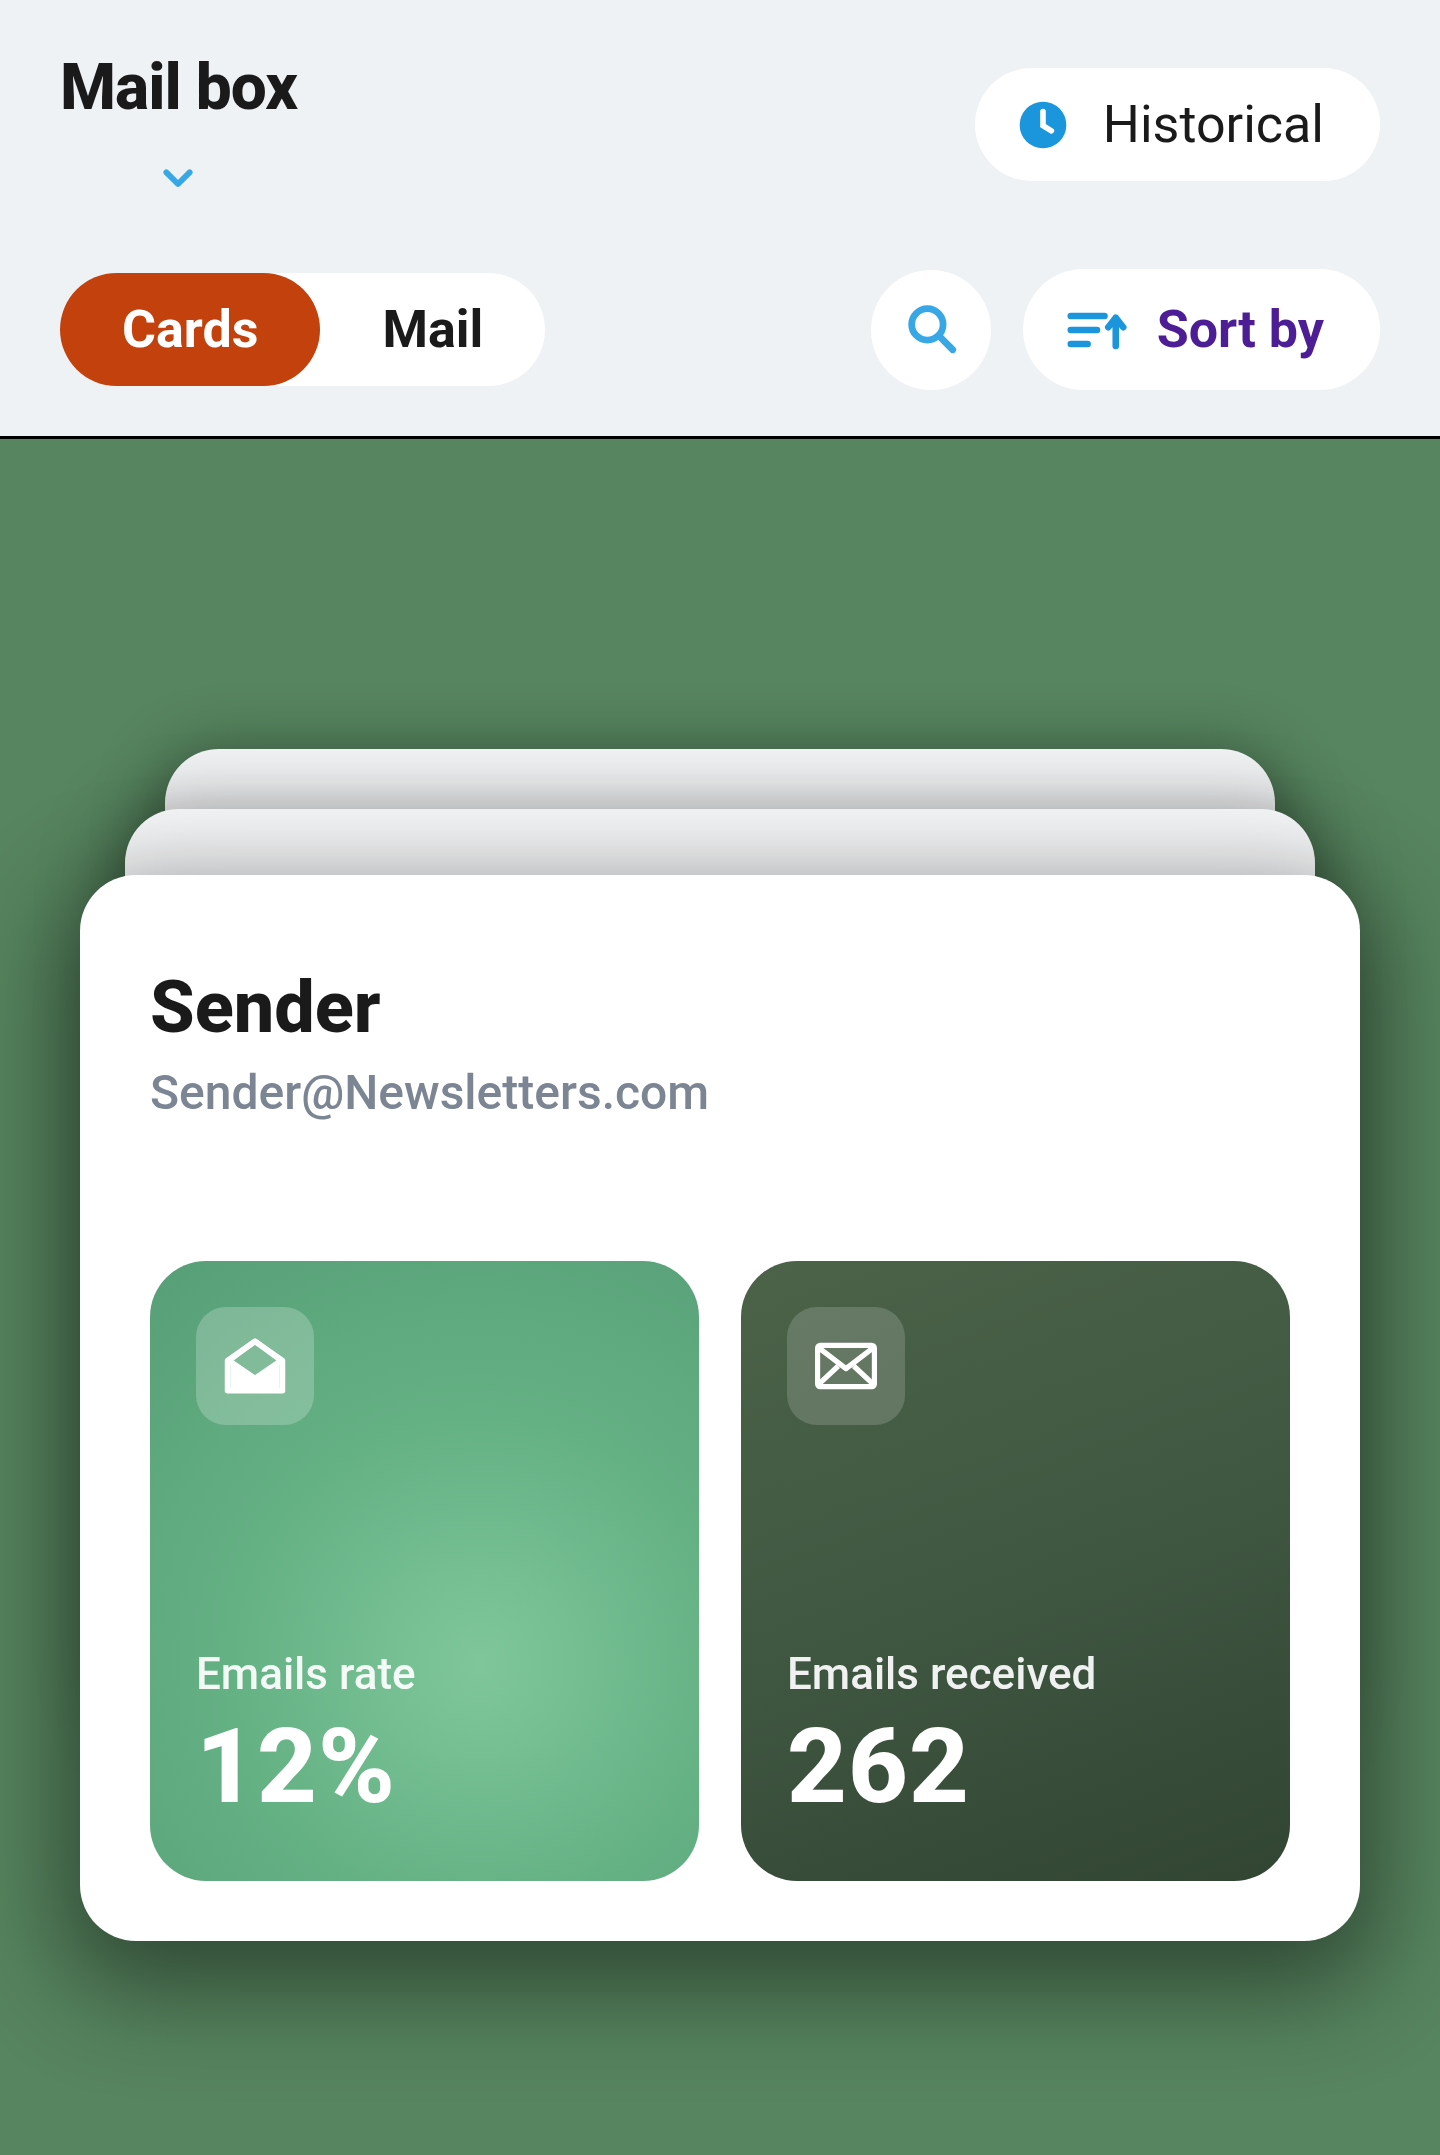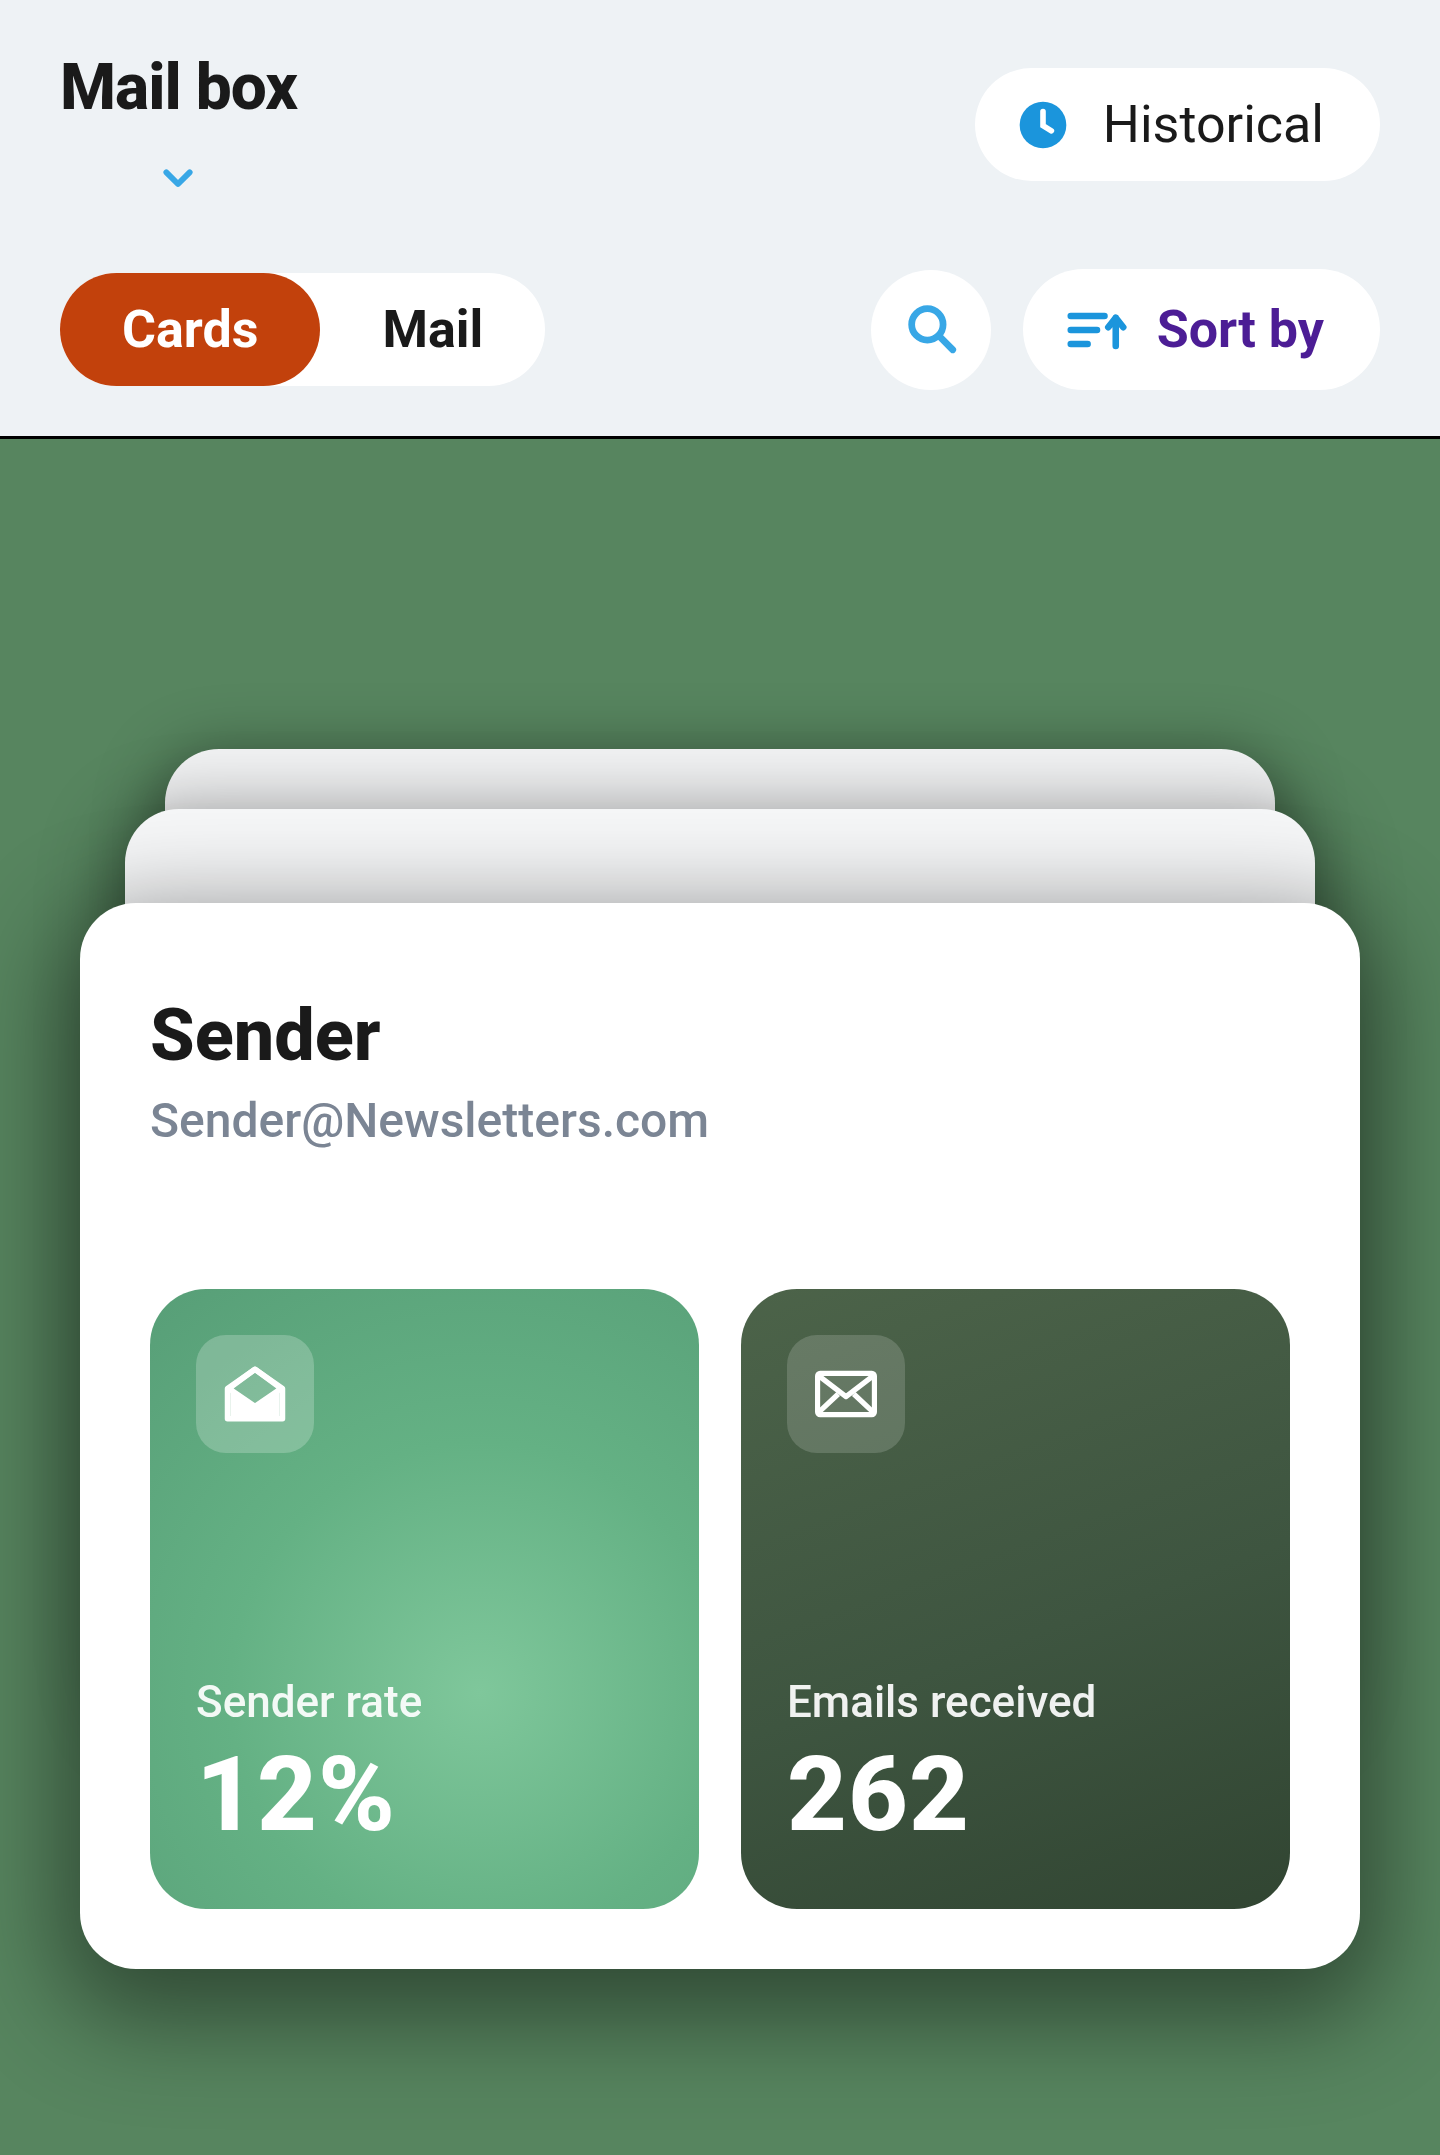--- a/index.html
+++ b/index.html
@@ -119,21 +119,21 @@
     left: 50%;
     transform: translateX(-50%);
     border-radius: 54px;
     background: #f8f9fa;
   }
   .stack3 { top: 310px; width: 1110px; height: 900px; background:#f2f3f4; box-shadow: 0 10px 60px 10px rgba(0,0,0,.35);}
   .stack2 { top: 370px; width: 1190px; height: 900px; background:#f6f7f8; box-shadow: 0 14px 70px 14px rgba(0,0,0,.38);}
 
   .main-card {
     position: absolute;
-    top: 464px;
+    top: 436px;
     left: 50%;
     transform: translateX(-50%);
     width: 1280px;
     background: #ffffff;
     border-radius: 56px;
     box-shadow: 0 30px 100px 20px rgba(0,0,0,.45);
     padding: 90px 70px 60px 70px;
   }
 
   .sender-title {
@@ -256,21 +256,21 @@
 
       <div class="stat-tile tile-green">
         <div class="tile-icon-wrap">
           <svg width="66" height="66" viewBox="0 0 24 24" fill="#ffffff">
             <path d="M12 2 L22 9 V21 H2 V9 Z" fill="none"></path>
             <path d="M2 10 L12 3 L22 10 L22 21 L2 21 Z" fill="none" stroke="#ffffff" stroke-width="2" stroke-linejoin="round"></path>
             <path d="M3 11 L12 17 L21 11 L21 20.5 L3 20.5 Z" fill="#ffffff"></path>
             <path d="M12 3 L21.5 10 L12 16.5 L2.5 10 Z" fill="none" stroke="#ffffff" stroke-width="2" stroke-linejoin="round"></path>
           </svg>
         </div>
-        <div class="tile-label">Sender rate</div>
+        <div class="tile-label">Emails rate</div>
         <div class="tile-value">12%</div>
       </div>
 
       <div class="stat-tile tile-dark">
         <div class="tile-icon-wrap">
           <svg width="62" height="48" viewBox="0 0 24 18" fill="none">
             <rect x="1" y="1" width="22" height="16" rx="1" stroke="#ffffff" stroke-width="2"></rect>
             <path d="M1.5 2 L12 10 L22.5 2" stroke="#ffffff" stroke-width="2" fill="none" stroke-linejoin="round"></path>
             <path d="M1.5 16 L9 9 M22.5 16 L15 9" stroke="#ffffff" stroke-width="2"></path>
           </svg>

